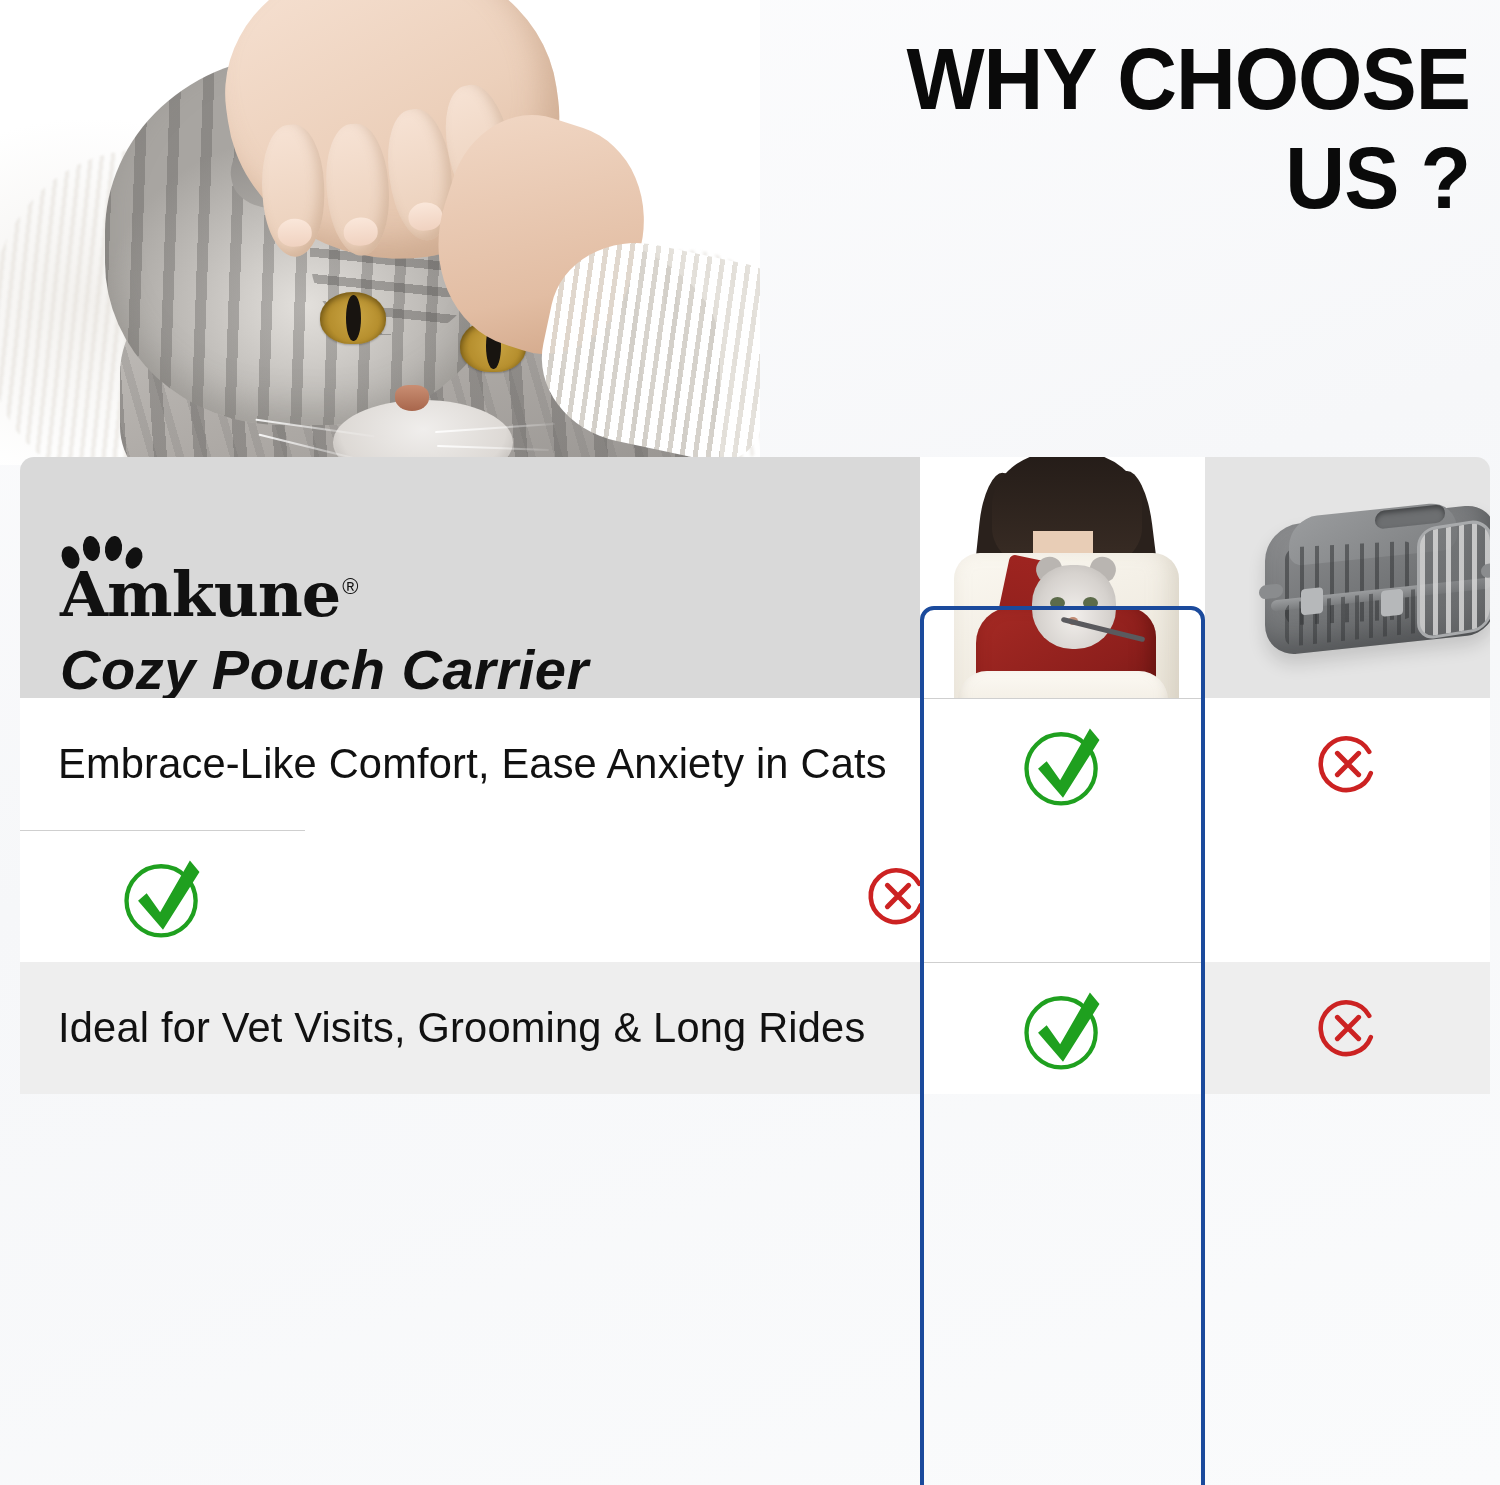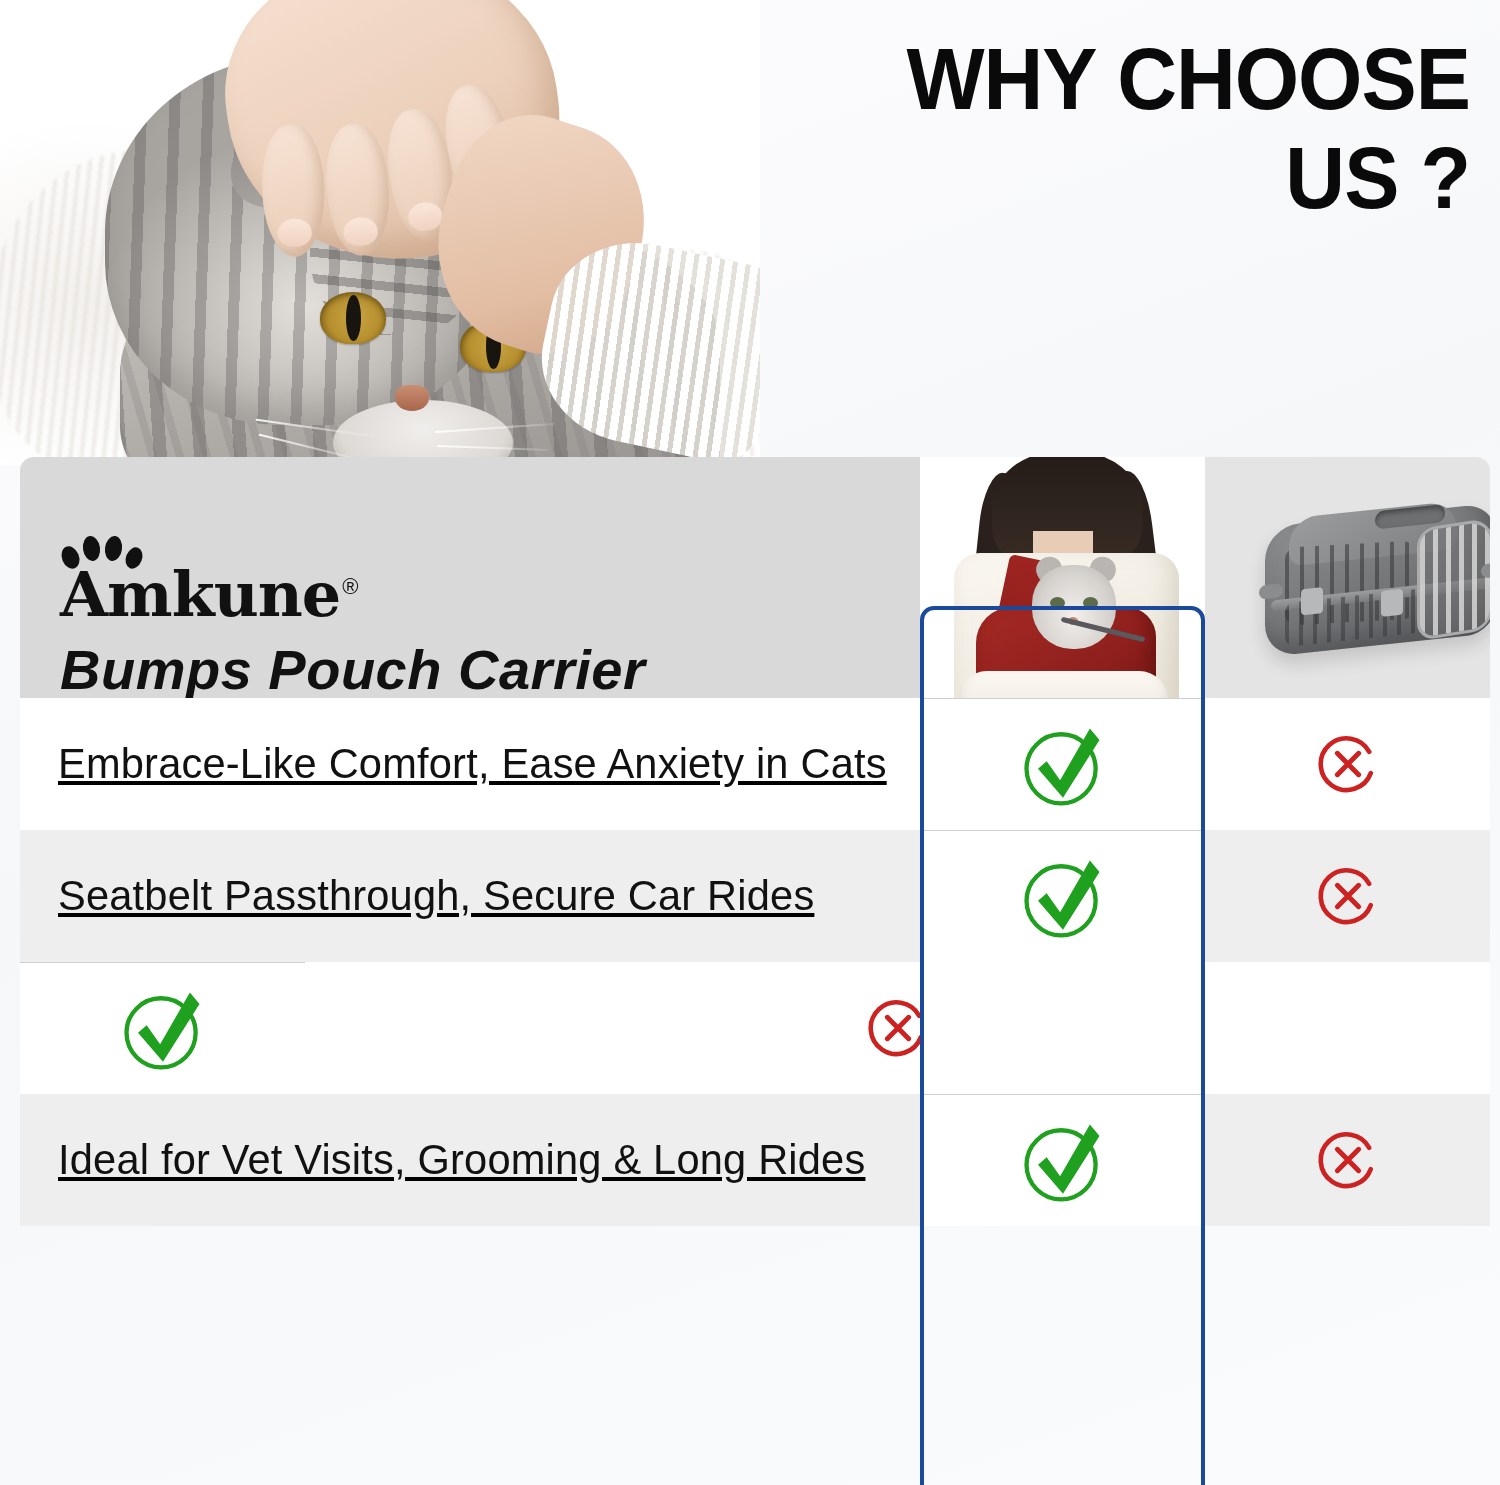--- a/index.html
+++ b/index.html
@@ -375,21 +375,21 @@
 
   
   .row {
     display: flex;
     height: 132px;
     align-items: stretch;
   }
   .row.alt .feature-cell,
   .row.alt .comp-cell { background: #eeeeee; }
   .row .feature-cell,
-  .row .comp-cell { background: #ffffff; text-decoration: underline; }
+  .row .comp-cell { background: #ffffff; }
 
   .feature-cell {
     width: 900px;
     display: flex;
     align-items: center;
     padding-left: 38px;
   }
   .feature-text {
     font-family: "Liberation Sans Narrow", "Liberation Sans", sans-serif;
     font-size: 42px;
@@ -489,21 +489,21 @@
           <span class="paw-word">
             <span class="paw-toes">
               <span></span>
                 <span></span>
                 <span></span>
                 <span></span>
             </span>
             <span>Amkune</span><span class="reg-mark">®</span>
           </span>
         </div>
-        <div class="brand-sub">Bumps Pouch Carrier</div>
+        <div class="brand-sub">Cozy Pouch Carrier</div>
       </div>
 
       <div class="prod-head-cell">
         <div class="sling-photo">
           <div class="w-hair-l"></div>
           <div class="w-hair-r"></div>
           <div class="w-hair"></div>
           <div class="w-neck"></div>
           <div class="w-body"></div>
 
@@ -559,41 +559,20 @@
     </div>
     <div class="comp-cell">
       <span class="icon-slot-comp">
                 <svg class="icon-x" width="76" height="76" viewBox="0 0 100 100" aria-hidden="true">
                   <path d="M78 34 A34 34 0 1 0 80 62 " fill="none" stroke="#cc2222" stroke-width="6" stroke-linecap="round"></path>
                   <path d="M36 36 L64 64 M64 36 L36 64" fill="none" stroke="#cc2222" stroke-width="6.5" stroke-linecap="round"></path>
                 </svg>
               </span>
     </div>
   </div>
-          <div class="row alt">
-    <div class="feature-cell">
-      <span class="feature-text">Seatbelt Passthrough, Secure Car Rides</span>
-    </div>
-    <div class="prod-cell">
-      <span class="icon-slot-product">
-                <svg class="icon-check" width="96" height="96" viewBox="0 0 100 100" aria-hidden="true">
-                  <circle cx="48" cy="54" r="36" fill="none" stroke="#1fa01f" stroke-width="4.5"></circle>
-                  <path d="M24 54 L33 46 L47 66 L78 12 L88 24 L50 84 Z" fill="#1fa01f"></path>
-                </svg>
-              </span>
-    </div>
-    <div class="comp-cell">
-      <span class="icon-slot-comp">
-                <svg class="icon-x" width="76" height="76" viewBox="0 0 100 100" aria-hidden="true">
-                  <path d="M78 34 A34 34 0 1 0 80 62 " fill="none" stroke="#cc2222" stroke-width="6" stroke-linecap="round"></path>
-                  <path d="M36 36 L64 64 M64 36 L36 64" fill="none" stroke="#cc2222" stroke-width="6.5" stroke-linecap="round"></path>
-                </svg>
-              </span>
-    </div>
-  </div>
           <div class="row">
     <div class="prod-cell">
       <span class="icon-slot-product">
                 <svg class="icon-check" width="96" height="96" viewBox="0 0 100 100" aria-hidden="true">
                   <circle cx="48" cy="54" r="36" fill="none" stroke="#1fa01f" stroke-width="4.5"></circle>
                   <path d="M24 54 L33 46 L47 66 L78 12 L88 24 L50 84 Z" fill="#1fa01f"></path>
                 </svg>
               </span>
     </div>
     <div class="comp-cell">

